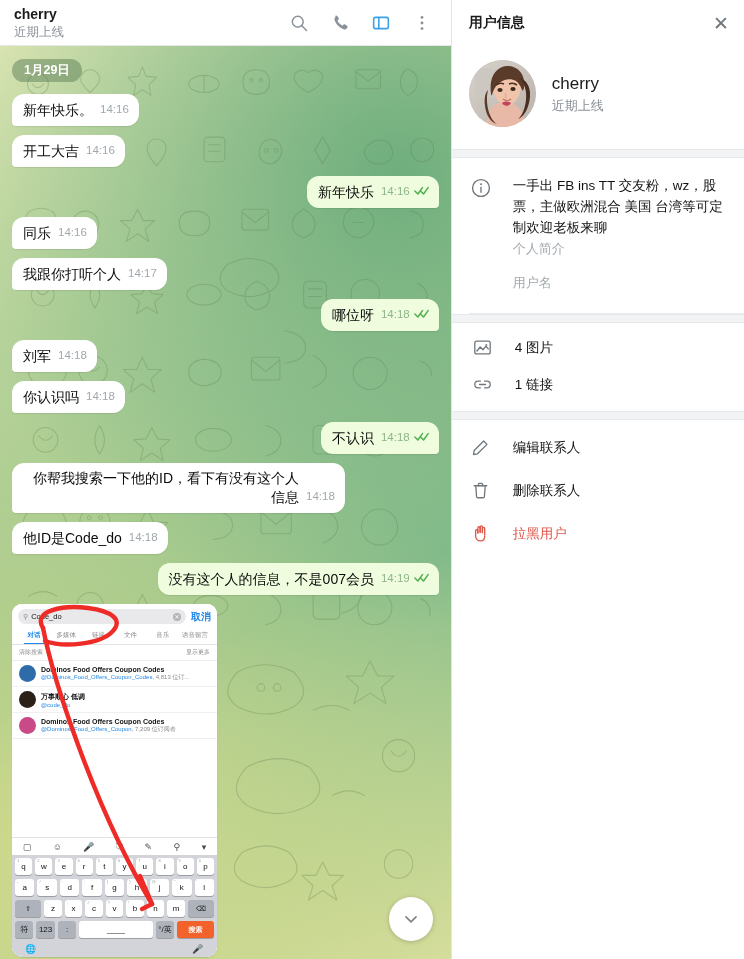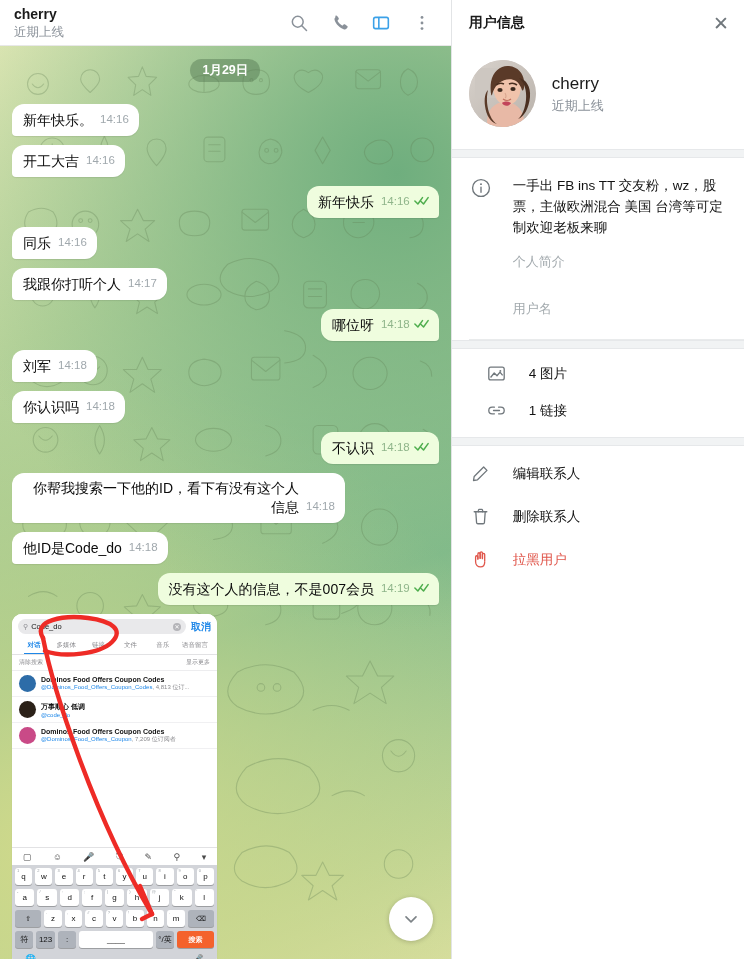--- a/index.html
+++ b/index.html
@@ -30,21 +30,21 @@
   .bg-grad {
     position: absolute; inset: 0;
     background:
       radial-gradient(circle at 88% 14%, #6fae7e 0%, rgba(111,174,126,0) 52%),
       radial-gradient(circle at 10% 88%, #cfd98b 0%, rgba(207,217,139,0) 55%),
       linear-gradient(160deg, #e3e9b6 0%, #b9d49b 28%, #86bd8c 62%, #bcd394 88%, #d7de9f 100%);
   }
   .bg-pattern { position: absolute; inset: 0; opacity: .30; }
   .msg-scroll { position: absolute; inset: 0; padding: 10px 12px 16px 12px; }
 
-  .date-row { display: flex; justify-content: center; margin: 3px 0 22px; }
+  .date-row { display: flex; margin: 3px 0 12px; }
   .date-pill {
     background: rgba(82,118,79,.45); color: #fff; font-size: 12.5px; font-weight: 600;
     padding: 3px 12px; border-radius: 12px; line-height: 17px;
   }
 
   .row { display: flex; margin-bottom: 9px; }
   .row.in  { justify-content: flex-start; }
   .row.out { justify-content: flex-end; }
 
   .bubble {
@@ -160,36 +160,36 @@
   .p-status { font-size: 13px; color: #8a9199; margin-top: 2px; }
 
   .sep { height: 9px; background: #f1f3f4; border-top: 1px solid #e6e8ea; border-bottom: 1px solid #e6e8ea; }
   .divider { height: 1px; background: #e9ebec; margin-left: 17px; }
 
   .blk { padding: 14px 17px 10px; }
   .irow { display: flex; gap: 20px; padding: 3px 0 10px; }
   .iico { width: 24px; flex: 0 0 24px; display: flex; justify-content: center; padding-top: 2px; color: #70777c; }
   .ibody { flex: 1; min-width: 0; }
   .ival { font-size: 13.5px; color: #121212; line-height: 21px; }
-  .ilab { font-size: 13px; color: #a2a9ad; line-height: 20px; margin-top: 14px; }
+  .ilab { font-size: 13px; color: #a2a9ad; line-height: 20px; margin-top: 1px; }
   .ival.link { color: #46a1e0; }
 
   .lrow { display: flex; align-items: center; gap: 20px; padding: 11px 17px; cursor: pointer; }
   .lrow .iico { padding-top: 0; }
   .ltxt { font-size: 13.5px; color: #121212; flex: 1; }
   .ltxt.danger { color: #e0564b; }
   .iico.danger { color: #e0564b; }
   .toggle {
     width: 34px; height: 19px; border-radius: 10px; background: #4eaaea; position: relative; flex: 0 0 34px;
   }
   .toggle::after {
     content: ""; position: absolute; right: 1.5px; top: 1.5px; width: 16px; height: 16px;
     border-radius: 50%; background: #fff;
   }
-  .media-list { padding: 6px 16px 8px; }
+  .media-list { padding: 6px 2px 8px; }
   .media-list .lrow { padding: 8px 17px; }
   .actions { padding: 6px 0 8px; }
 </style>
 </head>
 <body>
 
 <div class="app">
 
   <div class="chat-col">
 

